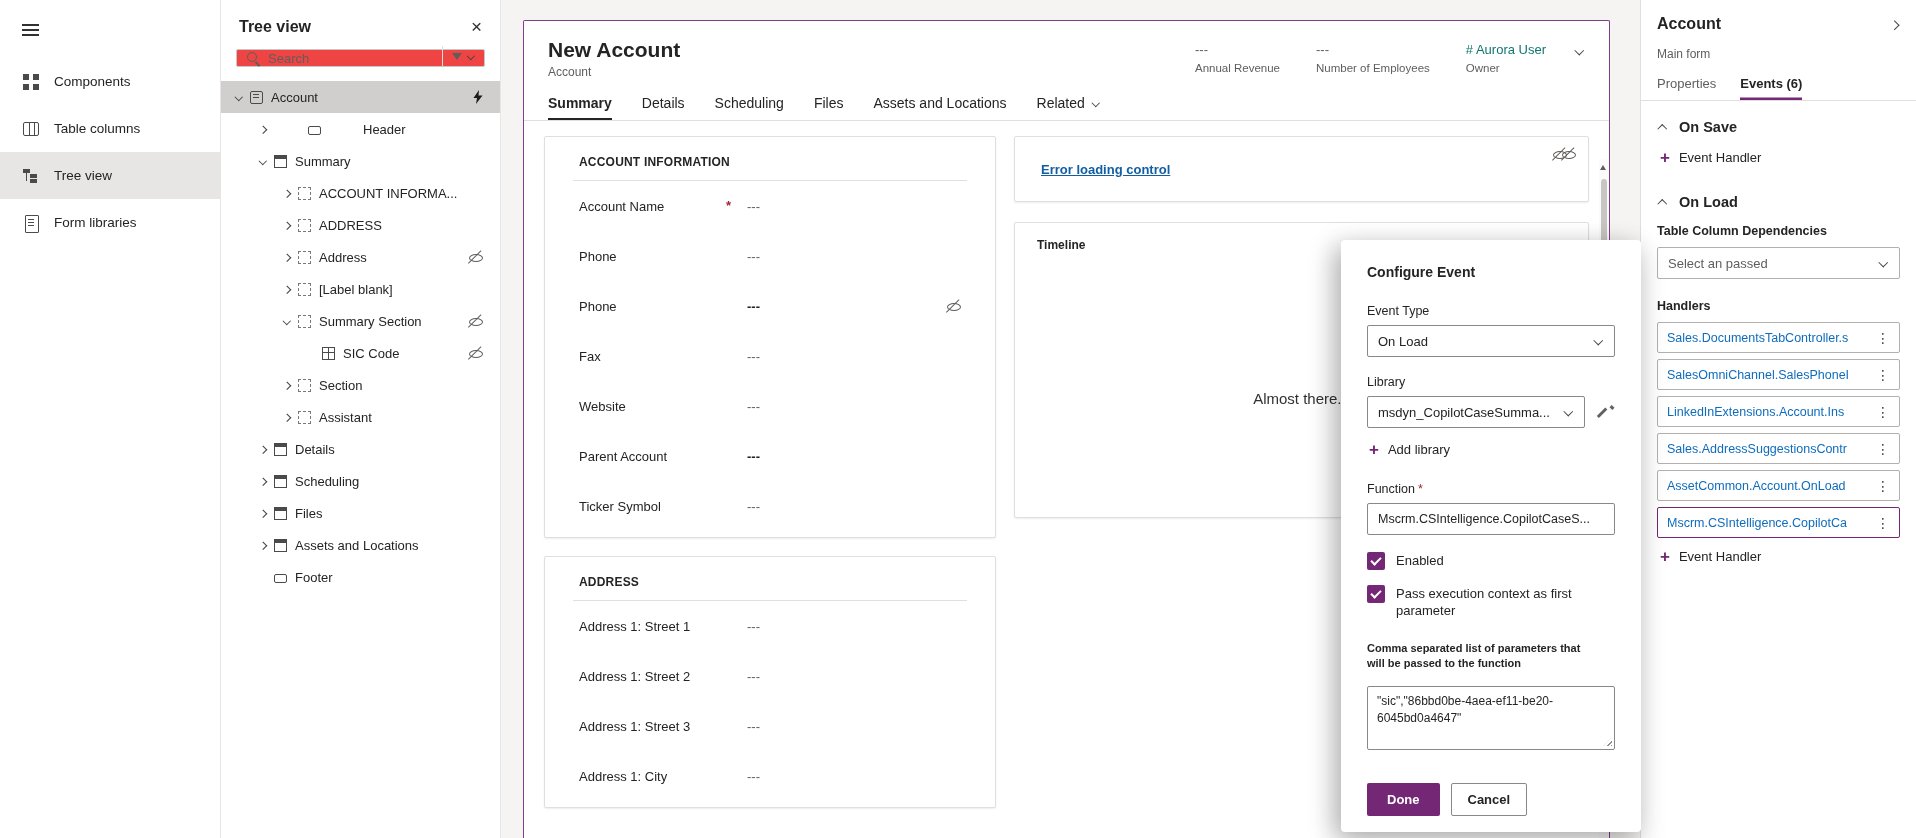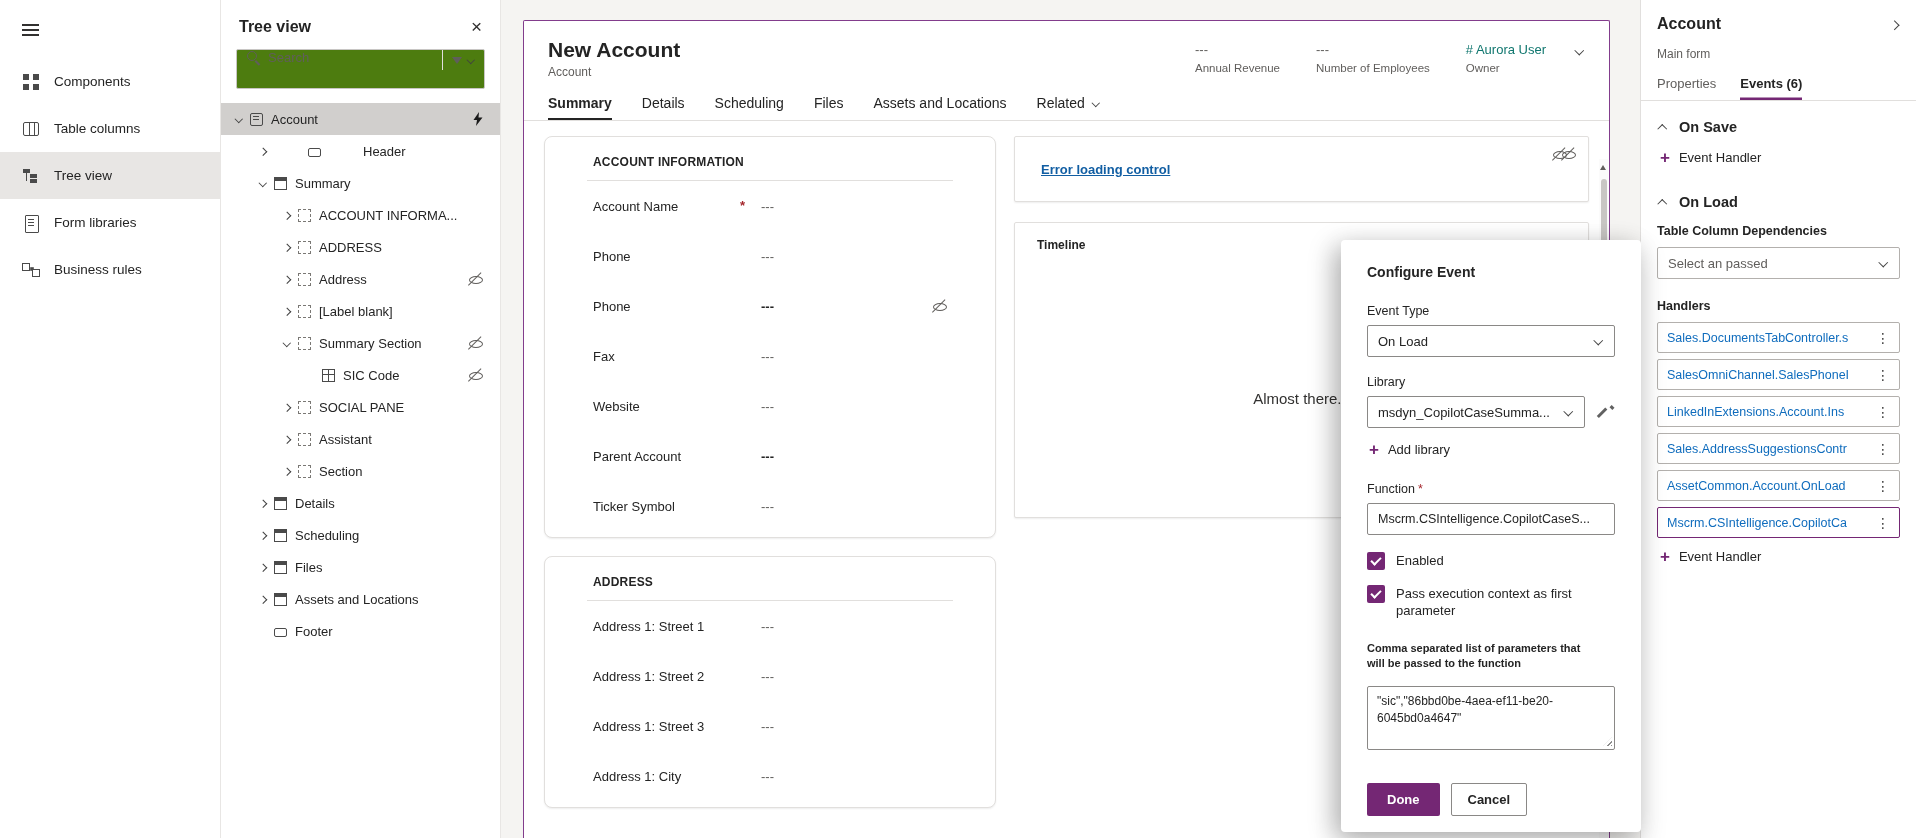--- a/index.html
+++ b/index.html
@@ -37,21 +37,21 @@
 
 .eye-off{width:16px;height:16px;position:relative;display:inline-block;flex:none}
 .eye-off::before{content:"";position:absolute;left:1.5px;top:4.5px;width:12px;height:6px;border:1.3px solid #605e5c;border-radius:50%}
 .eye-off::after{content:"";position:absolute;left:1px;top:14px;width:18px;height:1.4px;background:#605e5c;transform:rotate(-45deg);transform-origin:0 0}
 
 
 .tree-panel{width:280px;flex:none;border-right:1px solid #e8e6e4;display:flex;flex-direction:column;background:#fff}
 .tree-head{display:flex;align-items:center;justify-content:space-between;padding:17px 18px 11px}
 .tree-title{font-size:16px;font-weight:700}
 .close-x{font-size:19px;color:#323130;cursor:pointer;line-height:1}
-.search-box{margin:2px 15px 12px;height:40px;border:1px solid #c8c6c4;border-radius:2px;display:flex;align-items:flex-start;padding:0 9px;gap:7px;background:#4d7c0f}
+.search-box{margin:2px 15px 12px;height:18px;border:1px solid #c8c6c4;border-radius:2px;display:flex;align-items:flex-end;padding:0 9px;gap:7px;background:#ef4444}
 .search-box input{border:none;outline:none;flex:1;font-size:13px;font-family:inherit;color:#242424;min-width:0;background:transparent}
 .search-box input::placeholder{color:#605e5c}
 .search-icon{width:15px;height:15px;position:relative;flex:none}
 .search-icon::before{content:"";position:absolute;left:1px;top:1px;width:8px;height:8px;border:1.5px solid #605e5c;border-radius:50%}
 .search-icon::after{content:"";position:absolute;left:10px;top:10px;width:5.5px;height:1.5px;background:#605e5c;transform:rotate(45deg);transform-origin:0 0}
 .filter-wrap{display:flex;align-items:center;gap:4px;padding-left:9px;border-left:1px solid #e1dfdd;height:20px;cursor:pointer}
 .funnel{width:0;height:0;border-left:5px solid transparent;border-right:5px solid transparent;border-top:7px solid #605e5c}
 .tree-list{flex:1;overflow:hidden;padding-top:2px}
 .tree-row{height:32px;display:flex;align-items:center;font-size:13px;cursor:pointer;padding-right:10px}
 .tree-row.selected{background:#d1cfcd}
@@ -81,21 +81,21 @@
 .stat.link .v{color:#0f766e}
 .stat .l{font-size:11.5px;color:#605e5c;margin-top:5px}
 .fh-chev{margin-left:28px;margin-top:8px;cursor:pointer}
 .form-tabs{display:flex;gap:30px;padding:16px 24px 0;align-items:flex-end}
 .ftab{font-size:14px;padding-bottom:9px;cursor:pointer;display:flex;align-items:center;gap:6px}
 .ftab.selected{font-weight:700;box-shadow:inset 0 -2px 0 #242424}
 .form-divider{height:1px;background:#e1dfdd}
 .form-body{display:flex;gap:18px;padding:15px 20px;align-items:flex-start}
 .col-left{width:452px;flex:none}
 .col-right{flex:1;min-width:0}
-.field-card{background:#fff;border:1px solid #e1dfdd;border-radius:8px;box-shadow:0 1px 2px rgba(0,0,0,.07);padding:12px 42px 6px;margin-bottom:18px}
+.field-card{background:#fff;border:1px solid #e1dfdd;border-radius:2px;box-shadow:0 1px 2px rgba(0,0,0,.07);padding:12px 28px 6px;margin-bottom:18px}
 .card-title{font-size:12px;font-weight:700;padding:6px 6px 11px;border-bottom:1px solid #e1dfdd;letter-spacing:.2px}
 .field-row{height:50px;display:flex;align-items:center;padding:0 6px;position:relative}
 .f-label{width:168px;flex:none;font-size:13px;position:relative;padding-right:18px}
 .req{position:absolute;right:16px;top:-1px;color:#a4262c;font-weight:700}
 .f-value{color:#605e5c;font-size:13px}
 .f-value.bold{color:#242424;font-weight:700}
 .row-eye{position:absolute;right:6px}
 .error-card{position:relative;background:#fff;border:1px solid #e1dfdd;border-radius:2px;box-shadow:0 1px 2px rgba(0,0,0,.07);height:66px;display:flex;align-items:center;padding:0 26px;margin-bottom:20px}
 .error-link{color:#115ea3;font-size:13px;font-weight:700;text-decoration:underline;cursor:pointer}
 .eye-pair{position:absolute;top:9px;right:12px;display:flex}
@@ -177,24 +177,20 @@
           <span class="nav-label">Table columns</span>
         </div>
         <div class="nav-item selected">
           <span class="n-icon tree-view-icon"></span>
           <span class="nav-label">Tree view</span>
         </div>
         <div class="nav-item">
           <span class="n-icon form-libraries-icon"></span>
           <span class="nav-label">Form libraries</span>
         </div>
-        <div class="nav-item">
-          <span class="n-icon business-rules-icon"></span>
-          <span class="nav-label">Business rules</span>
-        </div>
       </div>
   </nav>
 
   <aside class="tree-panel">
     <div class="tree-head">
       <span class="tree-title">Tree view</span>
       <span class="close-x">×</span>
     </div>
     <div class="search-box">
       <span class="search-icon"></span>
@@ -280,35 +276,28 @@
           <span class="label">SIC Code</span>
           <span class="trailing">
             <span class="eye-off"></span>
           </span>
         </div>
         <div class="tree-row" style="padding-left: 56px;">
           <span class="t-chev">
             <span class="chev sm chev-right"></span>
           </span>
           <span class="t-icon section-icon"></span>
-          <span class="label">SOCIAL PANE</span>
+          <span class="label">Section</span>
         </div>
         <div class="tree-row" style="padding-left: 56px;">
           <span class="t-chev">
             <span class="chev sm chev-right"></span>
           </span>
           <span class="t-icon section-icon"></span>
           <span class="label">Assistant</span>
-        </div>
-        <div class="tree-row" style="padding-left: 56px;">
-          <span class="t-chev">
-            <span class="chev sm chev-right"></span>
-          </span>
-          <span class="t-icon section-icon"></span>
-          <span class="label">Section</span>
         </div>
         <div class="tree-row" style="padding-left: 32px;">
           <span class="t-chev">
             <span class="chev sm chev-right"></span>
           </span>
           <span class="t-icon tab-icon"></span>
           <span class="label">Details</span>
         </div>
         <div class="tree-row" style="padding-left: 32px;">
           <span class="t-chev">

